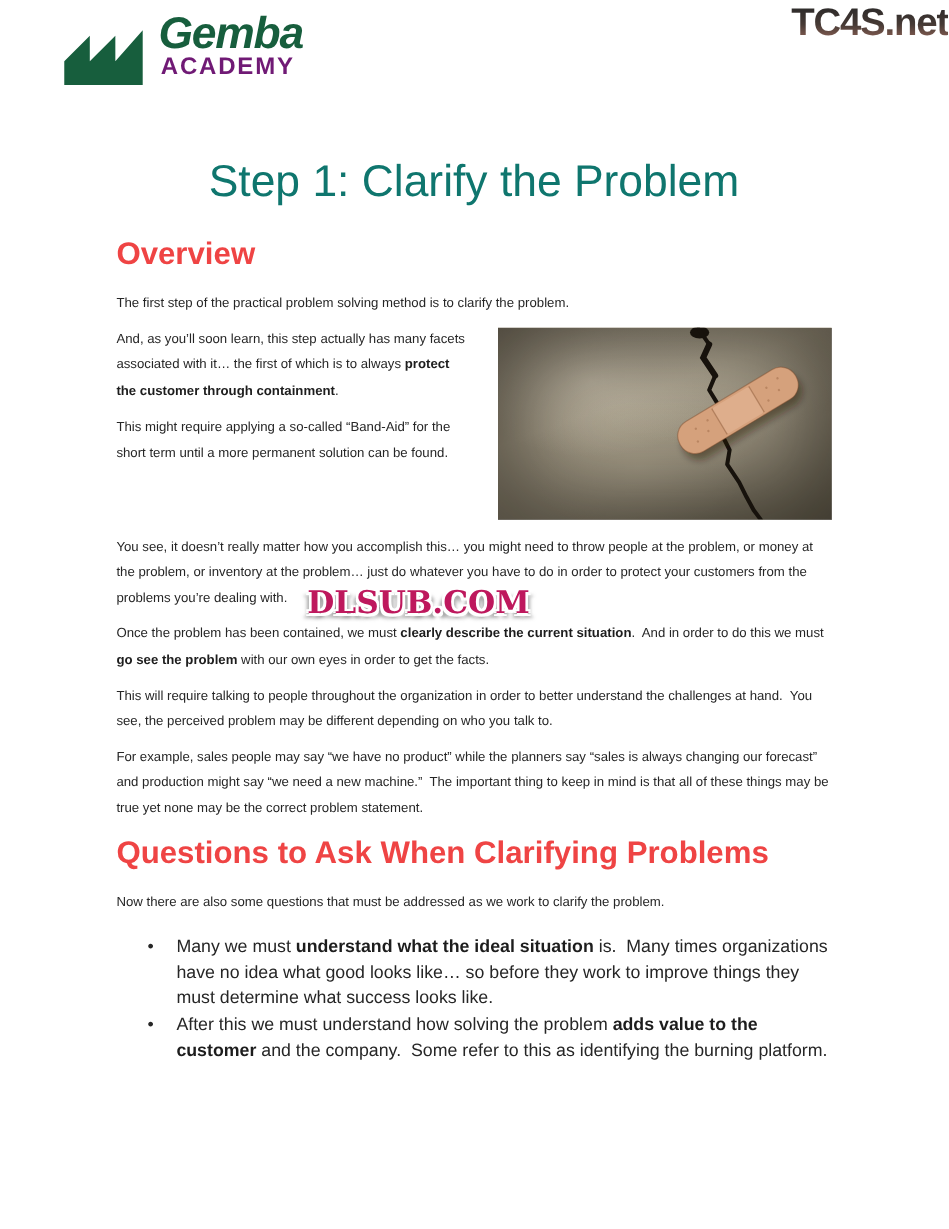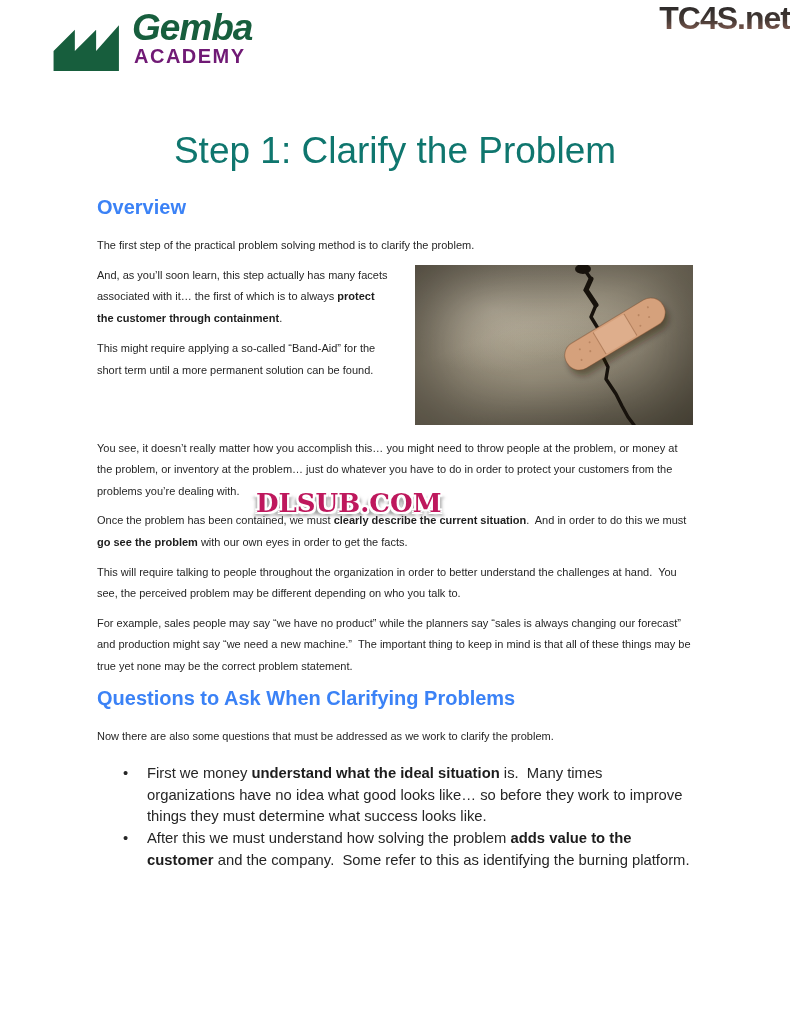--- a/index.html
+++ b/index.html
@@ -27,21 +27,21 @@
       text-shadow:none;
     }
   }
 
   
   .content{position:absolute; left:97px; top:128px; width:596px;}
   h1{
     margin:0 0 22px 0; font-weight:400; font-size:37px; letter-spacing:0px;
     text-align:center; color:#0f766e; line-height:46px;
   }
-  h2{margin:4px 0 16px 0; font-size:20px; font-weight:bold; color:#3b82f6; letter-spacing:0px;}
+  h2{margin:4px 0 16px 0; font-size:26px; font-weight:bold; color:#ef4444; letter-spacing:0px;}
   h2.second{margin-top:9px;}
   p{margin:0 0 8px 0; font-size:11px; line-height:21.6px;}
   p b, li b{font-weight:bold; color:#1d1d1d;}
   .media-row{display:flex; margin:0 0 13px 0;}
   .col-text{width:296px; margin-right:26px;}
   .col-text p{margin-bottom:9px;}
 
   
   .photo{
     width:278px; height:160px; flex:0 0 auto; position:relative; overflow:hidden;
@@ -156,21 +156,21 @@
     <p><span>You see, it doesn’t really matter how you accomplish this… you might need to throw people at the problem, or money at the problem, or inventory at the problem… just do whatever you have to do in order to protect your customers from the problems you’re dealing with.</span></p>
     <p><span>Once the problem has been contained, we must </span><b>clearly describe the current situation</b><span>.&nbsp; And in order to do this we must </span><b>go see the problem</b><span> with our own eyes in order to get the facts.</span></p>
     <p><span>This will require talking to people throughout the organization in order to better understand the challenges at hand.&nbsp; You see, the perceived problem may be different depending on who you talk to.</span></p>
     <p><span>For example, sales people may say “we have no product” while the planners say “sales is always changing our forecast” and production might say “we need a new machine.”&nbsp; The important thing to keep in mind is that all of these things may be true yet none may be the correct problem statement.</span></p>
 
     <h2 class="second">Questions to Ask When Clarifying Problems</h2>
 
     <p><span>Now there are also some questions that must be addressed as we work to clarify the problem.</span></p>
 
     <ul>
-      <li><span>First we money </span><b>understand what the ideal situation</b><span> is.&nbsp; Many times organizations have no idea what good looks like… so before they work to improve things they must determine what success looks like.</span></li>
+      <li><span>Many we must </span><b>understand what the ideal situation</b><span> is.&nbsp; Many times organizations have no idea what good looks like… so before they work to improve things they must determine what success looks like.</span></li>
       <li><span>After this we must understand how solving the problem </span><b>adds value to the customer</b><span> and the company.&nbsp; Some refer to this as identifying the burning platform.</span></li>
     </ul>
   </div>
 
   <div class="wm-dlsub">DLSUB.COM</div>
 
   <div class="pfooter">
     <span class="fleft">3. Clarify the Problem</span>
     <span class="fright">Page 1</span>
   </div>

